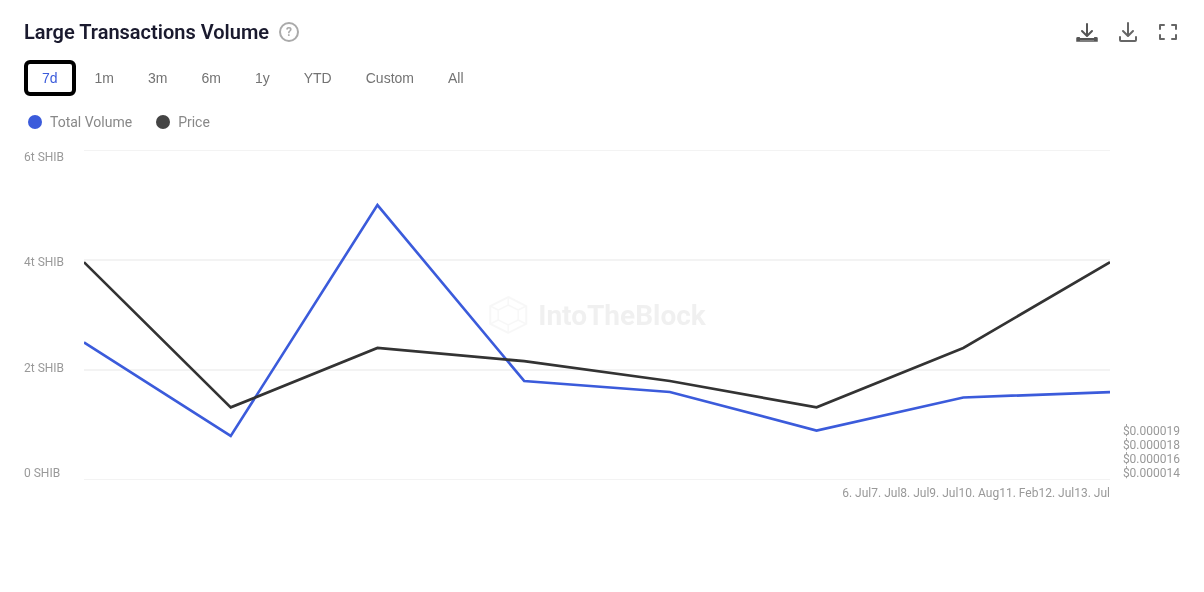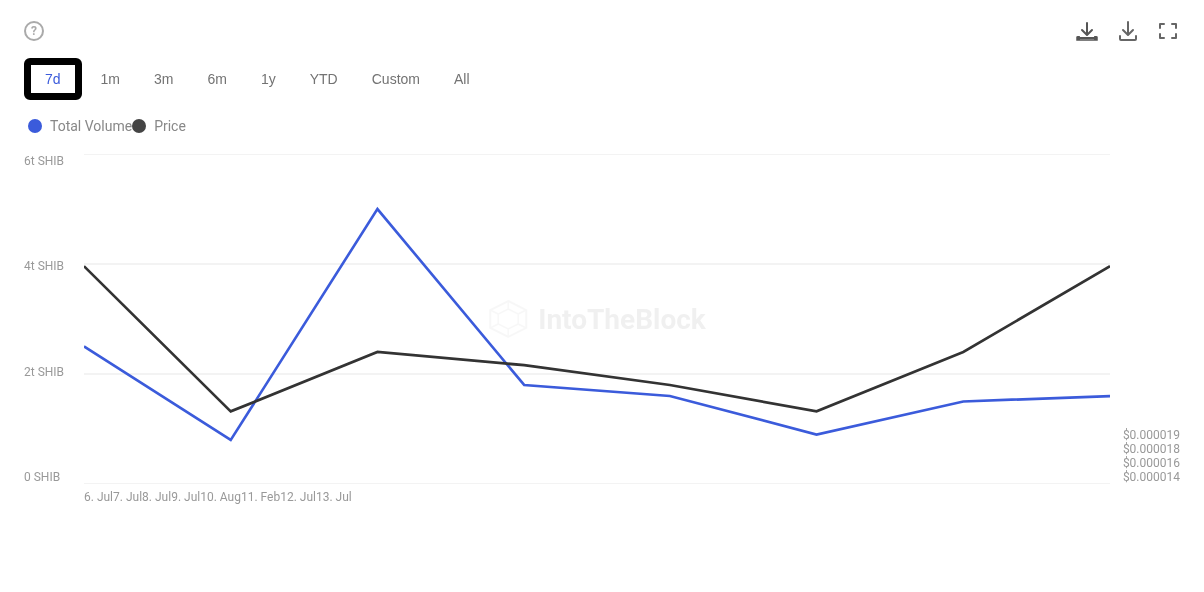--- a/index.html
+++ b/index.html
@@ -67,28 +67,29 @@
       padding: 6px 14px;
       border-radius: 6px;
       border: 1px solid transparent;
       background: transparent;
       font-size: 14px;
       color: #737373;
       cursor: pointer;
       font-weight: 500;
     }
     .filter-btn.active {
-      border: 7px solid #000000;
+      border: 4px solid #000000;
       color: #3b5bdb;
       background: #fff;
       border-radius: 6px;
     }
     .legend {
       display: flex;
       align-items: center;
+      gap: 24px;
       margin-bottom: 10px;
       margin-left: 4px;
     }
     .legend-item {
       display: flex;
       align-items: center;
       gap: 8px;
       font-size: 14px;
       color: #888;
     }
@@ -133,21 +134,21 @@
       right: 70px;
       top: 0;
       bottom: 30px;
     }
     .x-axis {
       position: absolute;
       bottom: 0;
       left: 60px;
       right: 70px;
       display: flex;
-      justify-content: flex-start;
+      justify-content: flex-end;
       height: 30px;
       align-items: flex-start;
       padding-top: 6px;
     }
     .x-label {
       font-size: 12px;
       color: #999;
     }
     .watermark {
       position: absolute;
@@ -169,20 +170,21 @@
       stroke-width: 1;
     }
   </style>
 </head>
 <body>
 
 <div class="container">
 
   <div class="header">
     <div class="header-left">
+      <span class="title">Large Transactions Volume</span>
       <div class="help-icon">?</div>
     </div>
     <div class="header-right">
 
       <div class="icon-btn">
         <svg width="26" height="22" viewBox="0 0 26 22" fill="none">
           <path d="M13 3 L13 14 M8 10 L13 15 L18 10" stroke="#555" stroke-width="2" stroke-linecap="round" stroke-linejoin="round"></path>
           <rect x="3" y="17" width="20" height="2" rx="1" fill="#555"></rect>
           <rect x="3" y="16" width="3" height="4" rx="0.5" fill="#555"></rect>
           <rect x="20" y="16" width="3" height="4" rx="0.5" fill="#555"></rect>

